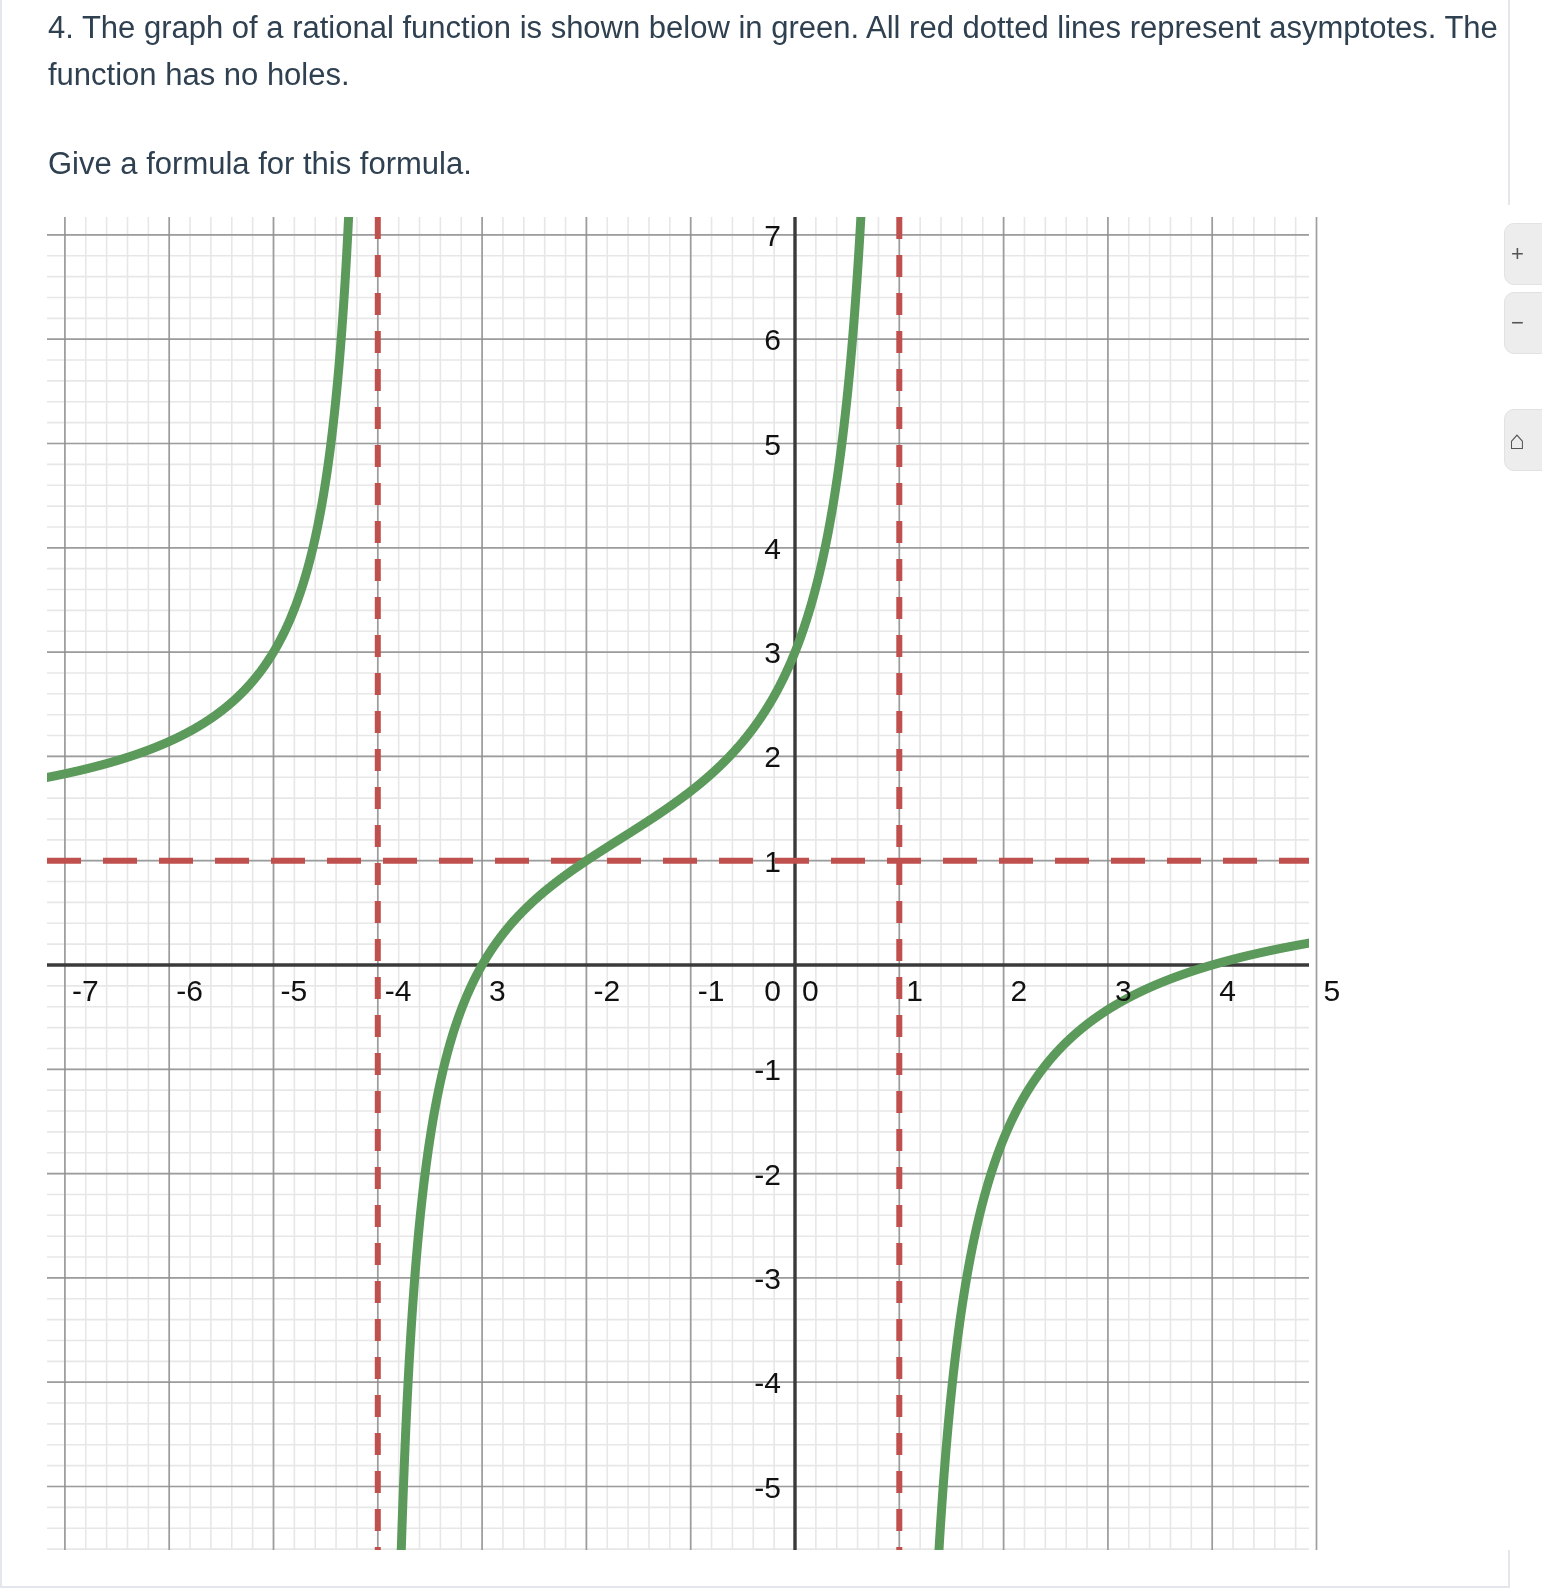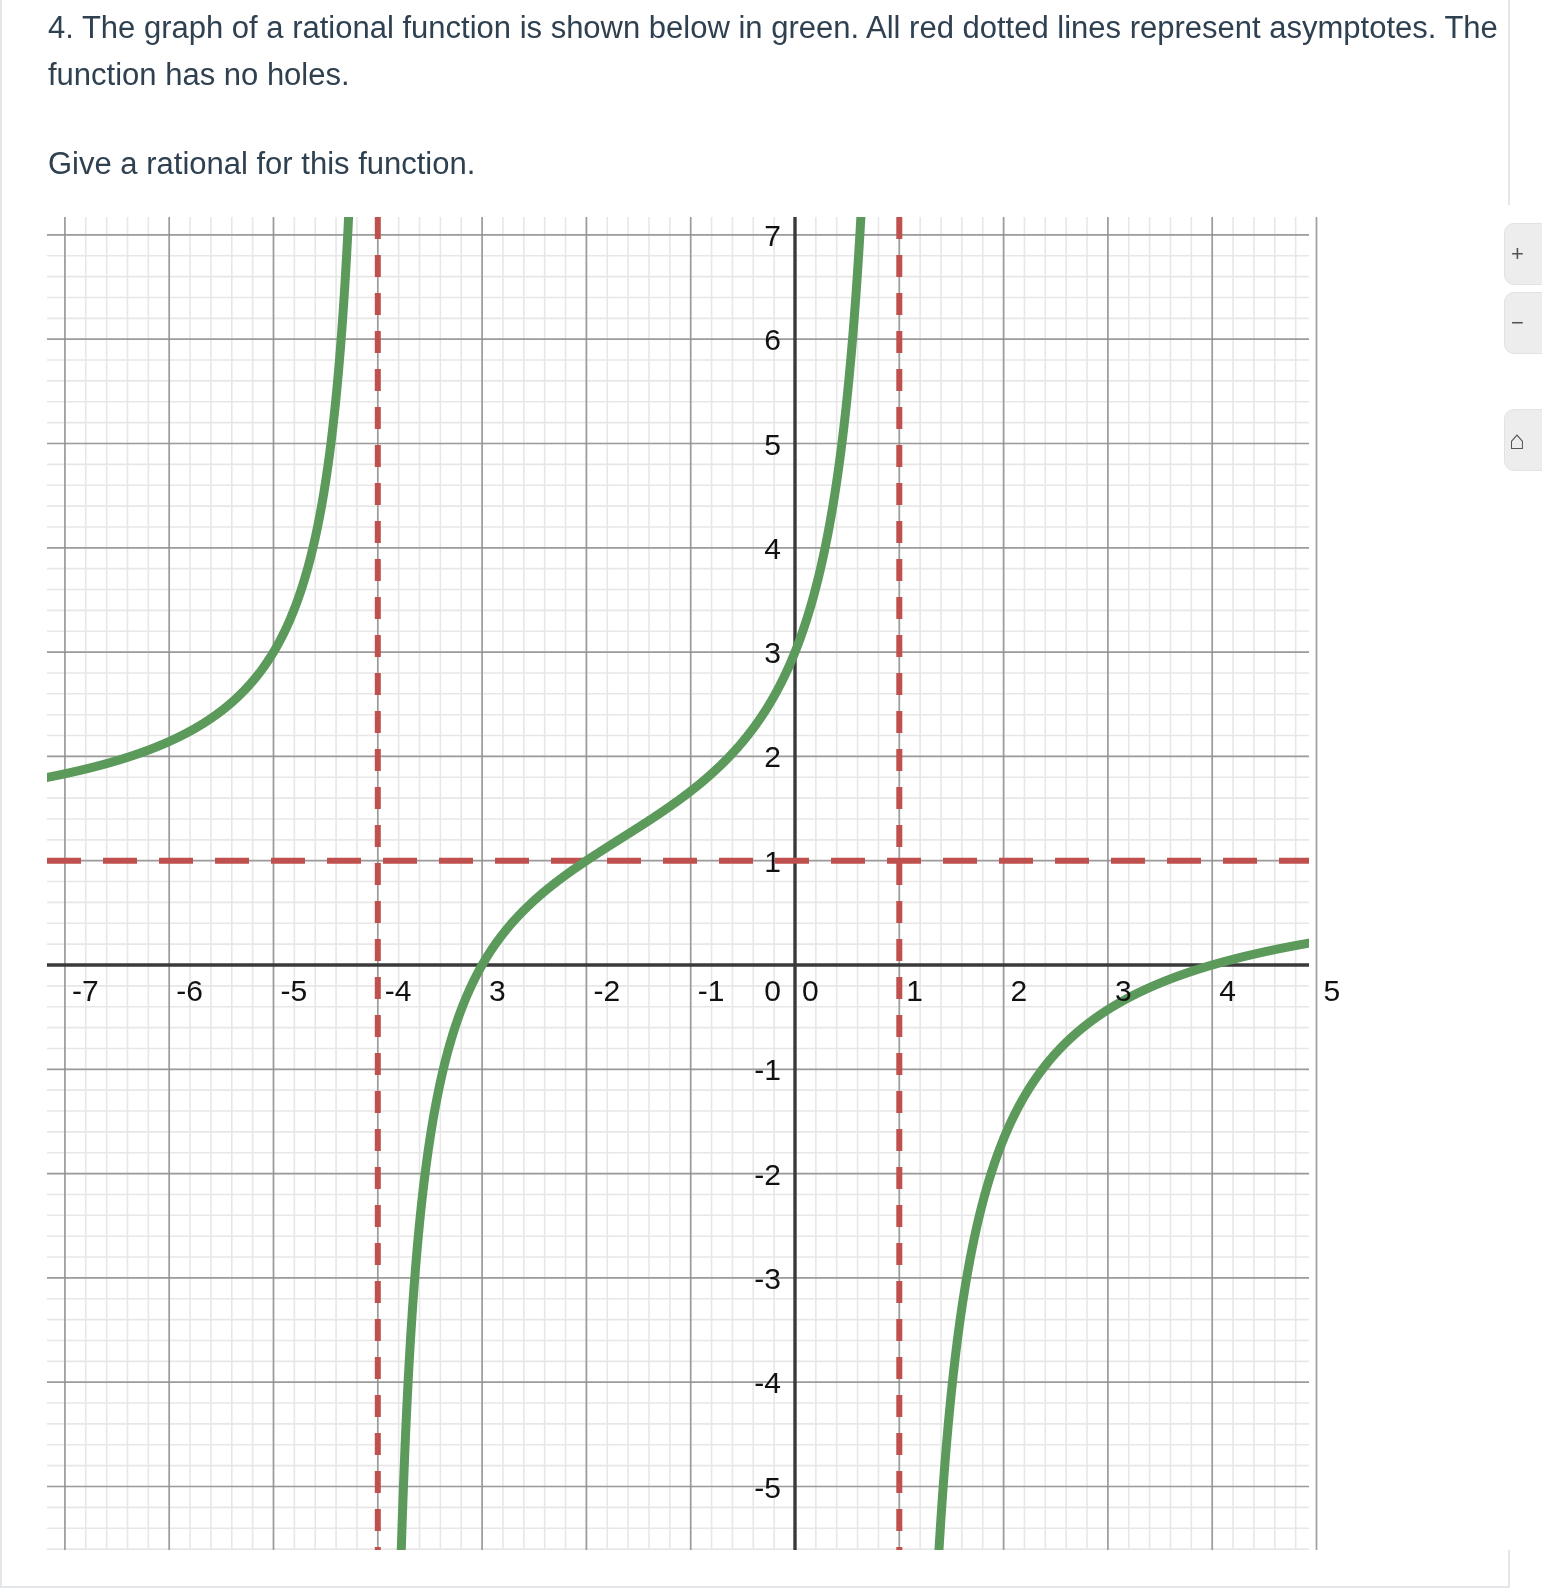--- a/index.html
+++ b/index.html
@@ -70,21 +70,21 @@
   }
   .zoom-btn.home .glyph{ font-size:26px; left:4px; }
 </style>
 </head>
 <body>
 
 <div class="page-frame">
 
   <div class="prompt">
     <p>4. The graph of a rational function is shown below in green. All red dotted lines represent asymptotes. The function has no holes.</p>
-    <p class="second">Give a rational for this function.</p>
+    <p class="second">Give a formula for this formula.</p>
   </div>
 
   <div class="graph-wrap">
 
     <svg class="graph-svg" id="graph" width="1542" height="1345" viewBox="0 0 1542 1345">
       <defs>
         <clipPath id="plotclip">
           <rect x="45" y="12" width="1262" height="1333"></rect>
         </clipPath>
       </defs>

